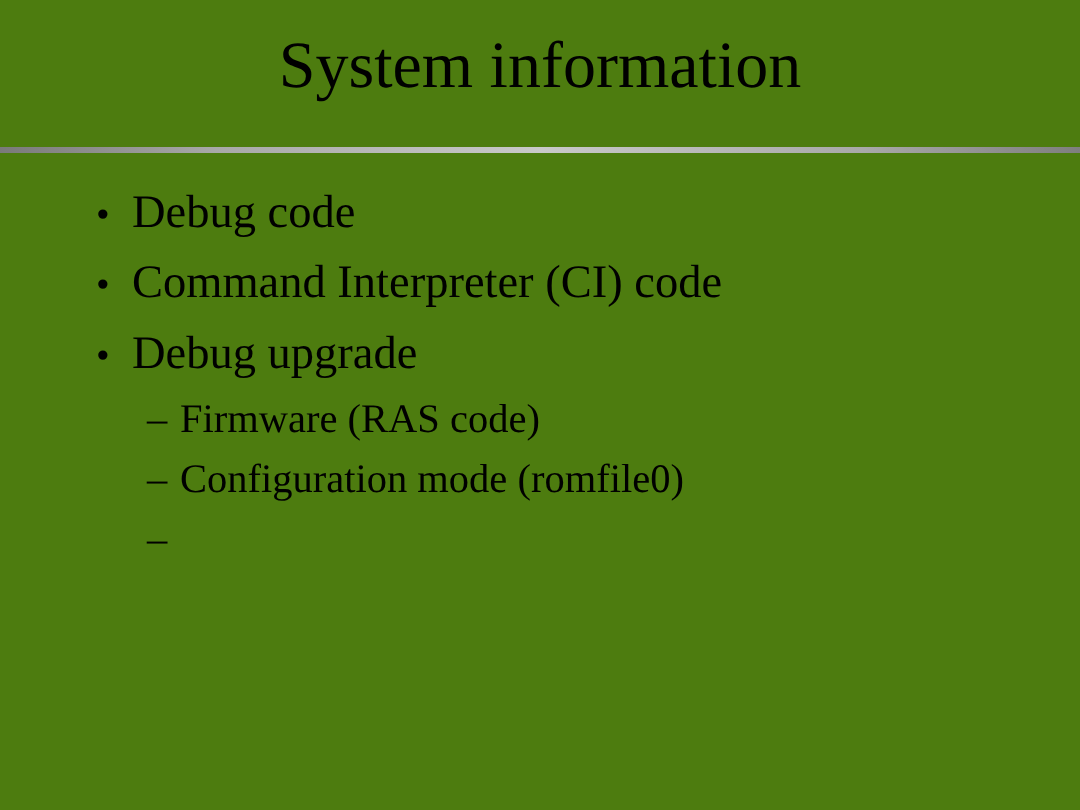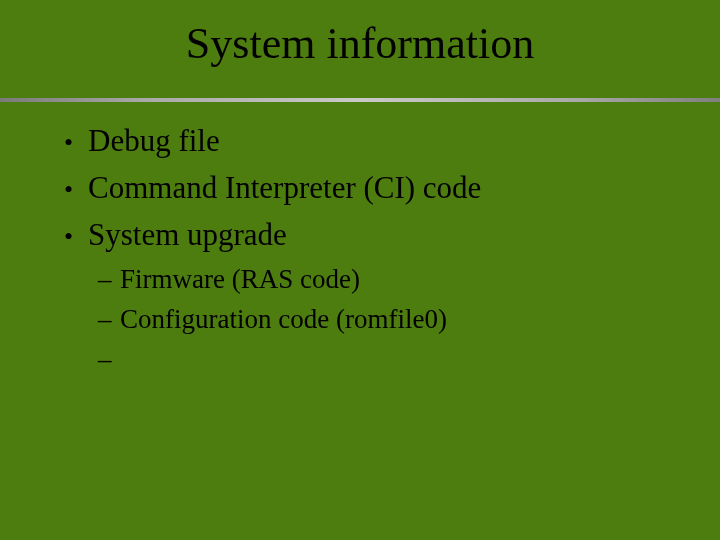--- a/index.html
+++ b/index.html
@@ -64,41 +64,41 @@
 <div class="slide">
 
   <div class="slide-title">System information</div>
 
   <div class="title-divider"></div>
 
   <div class="bullet-list">
 
     <div class="bullet-item l1">
       <span class="marker">•</span>
-      <span class="text">Debug file</span>
+      <span class="text">Debug code</span>
     </div>
 
     <div class="bullet-item l1">
       <span class="marker">•</span>
       <span class="text">Command Interpreter (CI) code</span>
     </div>
 
     <div class="bullet-item l1">
       <span class="marker">•</span>
-      <span class="text">System upgrade</span>
+      <span class="text">Debug upgrade</span>
     </div>
 
     <div class="bullet-item l2">
       <span class="marker">–</span>
       <span class="text">Firmware (RAS code)</span>
     </div>
 
     <div class="bullet-item l2">
       <span class="marker">–</span>
-      <span class="text">Configuration code (romfile0)</span>
+      <span class="text">Configuration mode (romfile0)</span>
     </div>
 
     <div class="bullet-item l2">
       <span class="marker">–</span>
     </div>
 
   </div>
 </div>
 
 </body></html>

